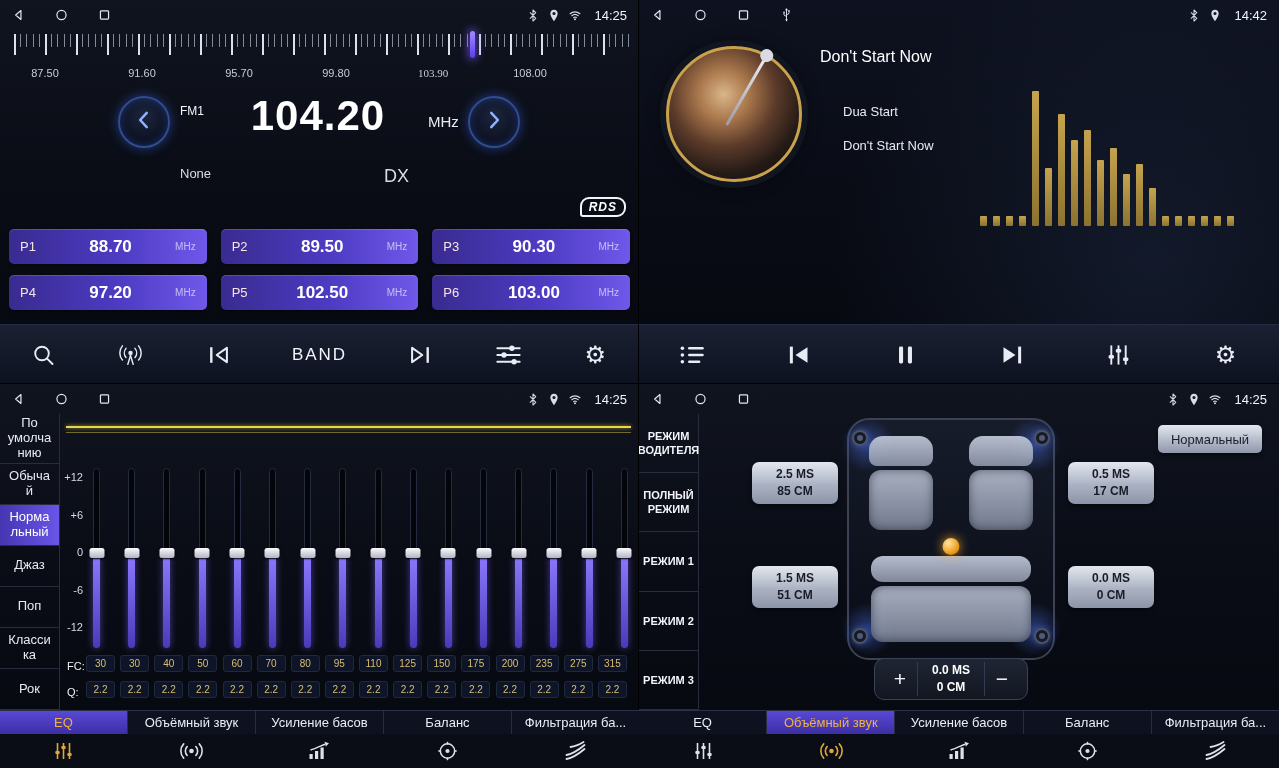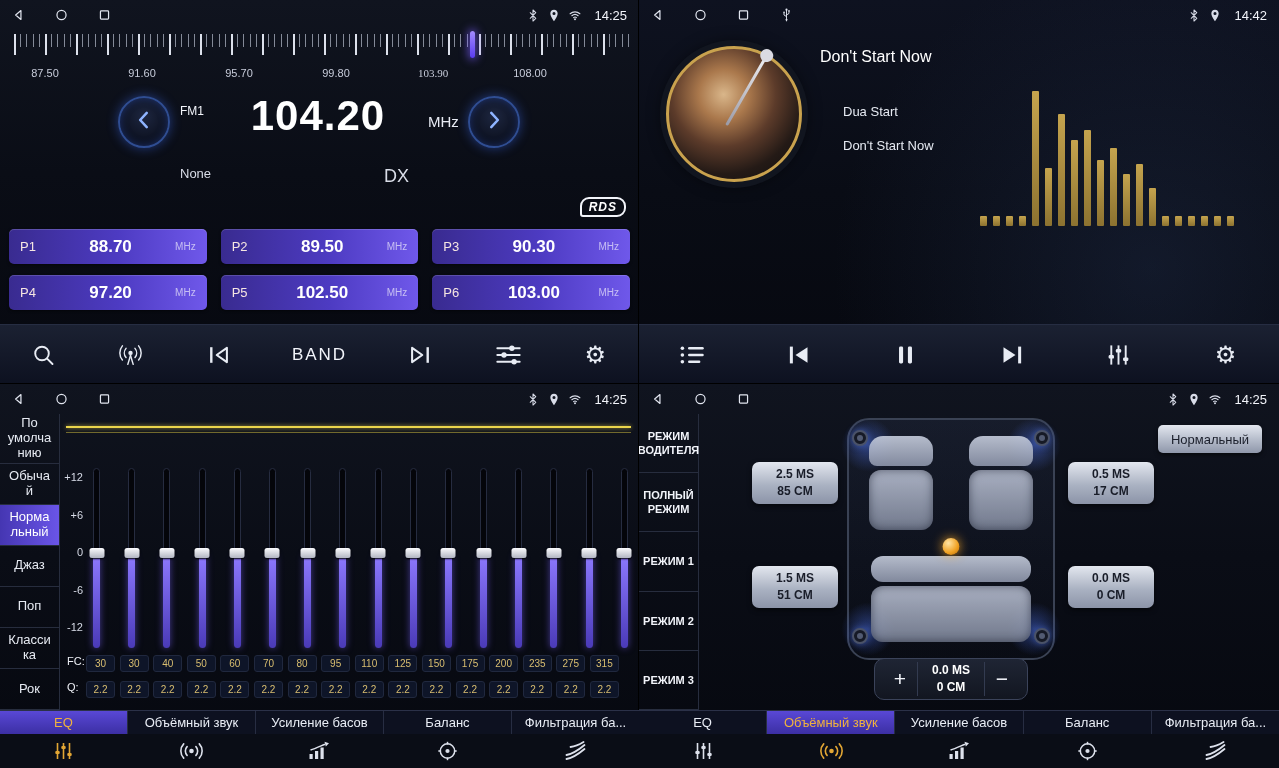--- a/index.html
+++ b/index.html
@@ -85,21 +85,21 @@
   .eq-main{flex:1;position:relative}
   .eq-curve{position:absolute;left:6px;right:8px;top:12px;height:2px;background:#ead54c;box-shadow:0 0 4px rgba(234,213,76,.8)}
   .eq-curve2{position:absolute;left:6px;right:8px;top:18px;height:1px;background:rgba(196,178,60,.55)}
   .eq-db-scale{position:absolute;left:0;top:0;width:26px;height:100%}
   .eq-db-scale span{position:absolute;right:3px;font-size:11px;color:#d6dae6}
   .eq-sliders{position:absolute;left:28px;right:6px;top:54px;height:180px;display:flex;justify-content:space-between}
   .eq-col{width:17px;display:flex;justify-content:center;position:relative;cursor:pointer}
   .eq-track{position:relative;width:7px;height:100%;background:#04050a;border:1px solid #262c40;border-radius:4px}
   .eq-fill{position:absolute;left:-1px;right:-1px;bottom:-1px;height:53%;border-radius:4px;background:linear-gradient(180deg,#8d79ff,#4a3ab8);box-shadow:0 0 7px rgba(122,96,255,.55)}
   .eq-handle{position:absolute;left:50%;transform:translateX(-50%);top:calc(47% - 5px);width:15px;height:10px;border-radius:2.5px;background:linear-gradient(180deg,#fbfbfd,#b2b6c2);box-shadow:0 1px 2px #000;cursor:grab}
-  .eq-meta{position:absolute;left:0;right:20px;display:flex;align-items:flex-start}
+  .eq-meta{position:absolute;left:0;right:12px;display:flex;align-items:flex-end}
   .eq-meta .meta-lbl{width:26px;padding-left:7px;font-size:11px;color:#eef0f6}
   .eq-cells{flex:1;display:flex;justify-content:space-between}
   .eq-cell{width:29px;height:17px;border-radius:3px;background:#0e1528;border:1px solid #20283e;display:flex;align-items:center;justify-content:center;font-size:10px;color:#d9be70}
   .fc-row{top:241px}
   .q-row{top:267px}
 
   
   .sr-menu-item{flex:1;display:flex;align-items:center;justify-content:center;text-align:center;font-size:11px;font-weight:bold;line-height:1.3;color:#f2f4fa;border-bottom:1px solid #272d3e;padding:2px 4px;cursor:pointer}
   .sr-main{flex:1;position:relative}
   .sr-preset{position:absolute;right:17px;top:11px;width:104px;height:28px;border-radius:5px;background:linear-gradient(180deg,#e3e7ef 0%,#b3bac9 55%,#8f97aa 100%);color:#1b1f2b;font-size:13px;display:flex;align-items:center;justify-content:center;cursor:pointer;box-shadow:0 2px 4px rgba(0,0,0,.55)}

